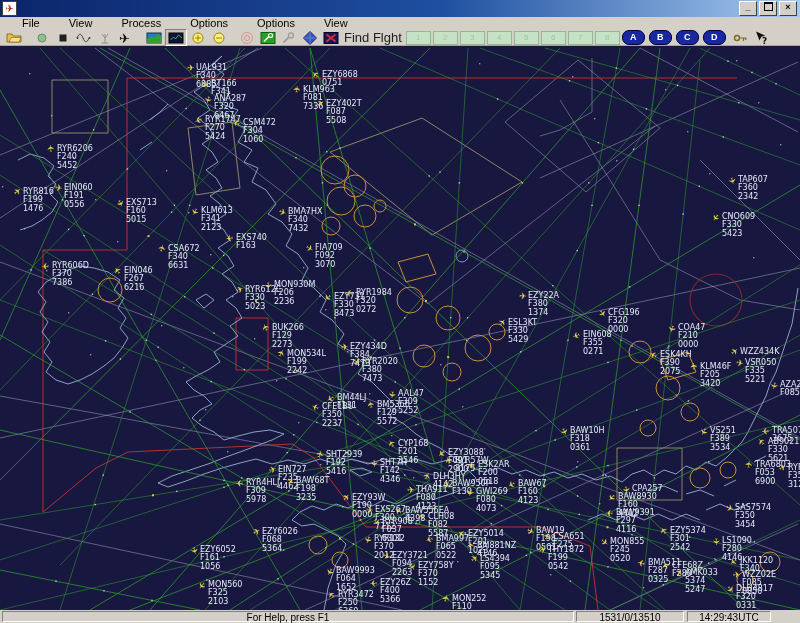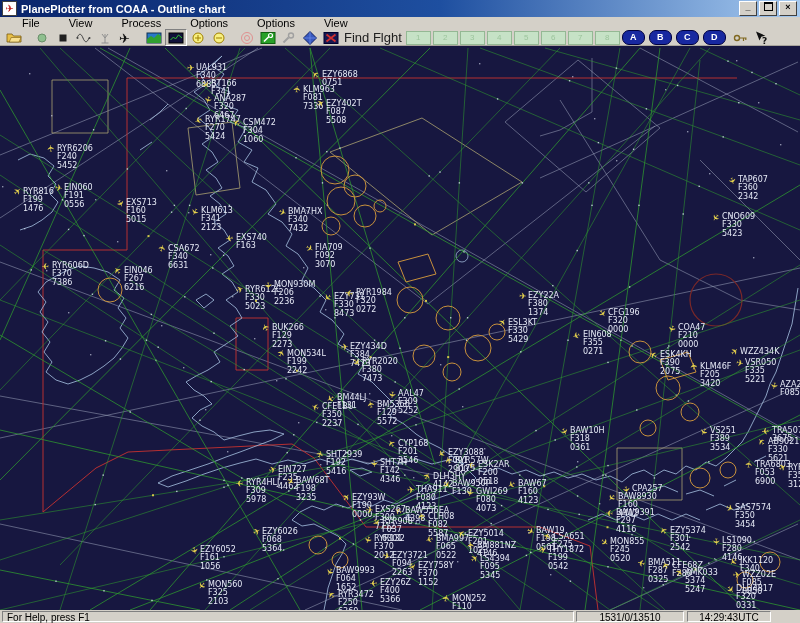--- a/index.html
+++ b/index.html
@@ -37,30 +37,29 @@
     color:#fff;font-size:9px;font-weight:bold;text-align:center;line-height:13px;
     margin-right:4px;flex:0 0 auto;}
   
   #map{position:absolute;left:0;top:46px;width:800px;height:564px;background:#171740;}
   #map svg{display:block;}
   
   #statusbar{position:absolute;left:0;top:610px;width:800px;height:13px;background:#D4D0C8;
     display:flex;align-items:center;font-size:10px;color:#000;}
   .spanel{height:11px;line-height:11px;border:1px solid;border-color:#808080 #fff #fff #808080;
     padding:0 4px;box-sizing:border-box;background:#D4D0C8;}
-  #sp-help{flex:1;margin:12px 2px;}
+  #sp-help{flex:1;margin:12px 2px;text-align:center;}
   #sp-count{width:108px;margin-right:3px;text-align:center;}
   #sp-clock{width:84px;margin-right:29px;text-align:center;}
 </style>
 </head>
 <body>
 
 <div id="titlebar">
   <span class="appicon">✈</span>
-  <span>PlanePlotter from COAA - Outline chart</span>
   <span id="winbtns">
     <span class="winbtn">_</span>
     <span class="winbtn"><span style="display:inline-block;width:7px;height:6px;border:1px solid #000;border-top-width:2px;"></span></span>
     <span class="winbtn">×</span>
   </span>
 </div>
 
 <div id="menubar">
   <span class="menuitem">File</span>
   <span class="menuitem">View</span>

